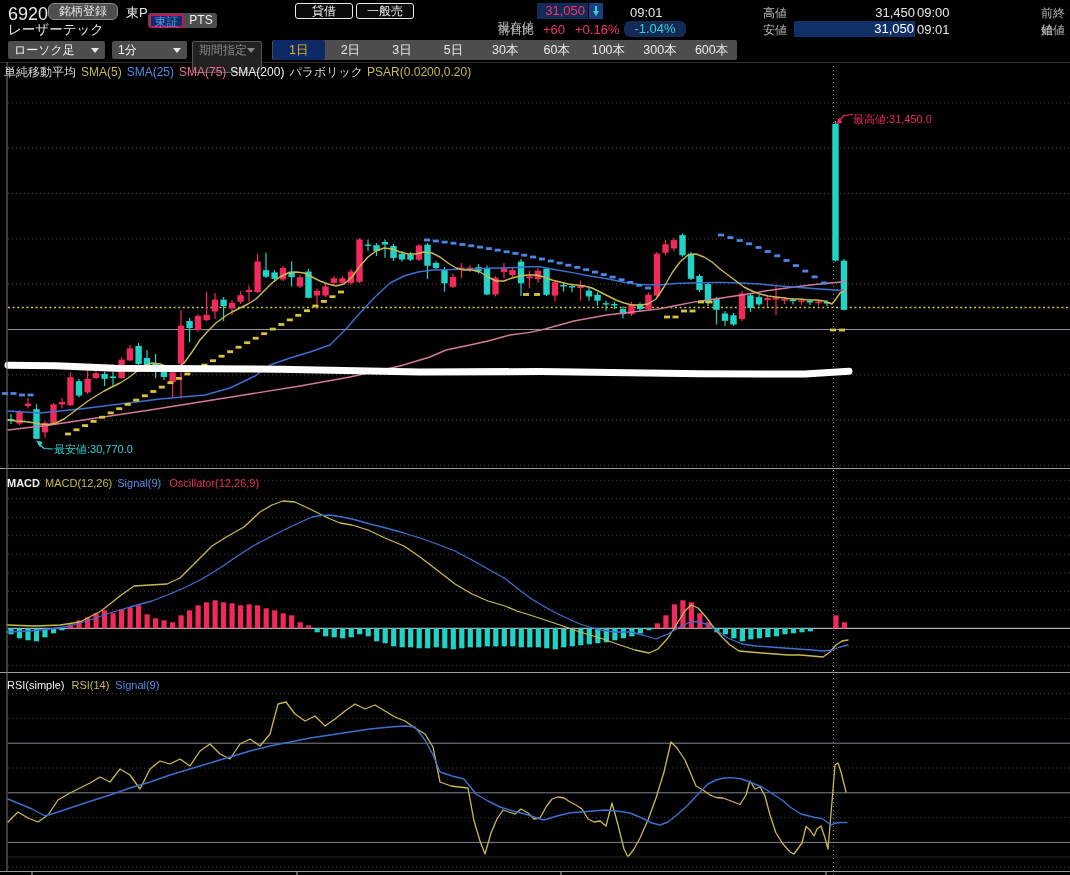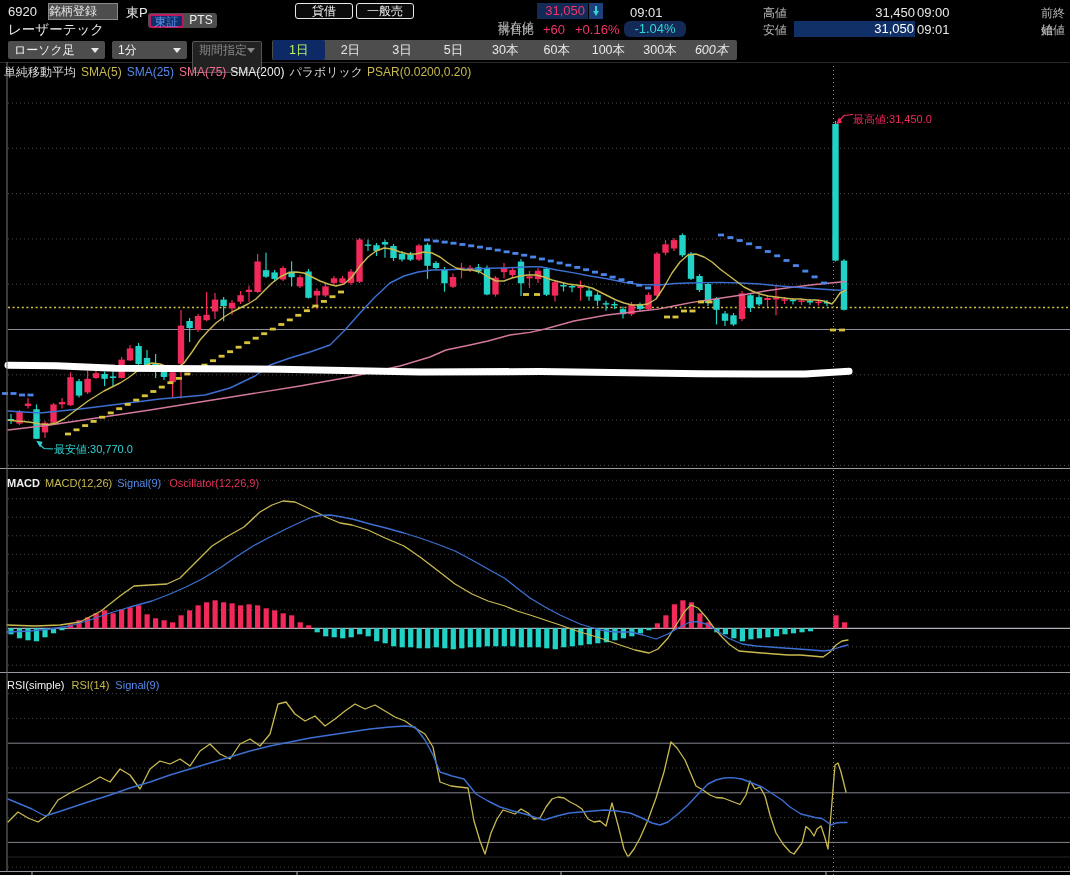--- a/index.html
+++ b/index.html
@@ -1,21 +1,21 @@
 <!DOCTYPE html>
 <html><head><meta charset="utf-8">
 <style>
 * { margin:0; padding:0; box-sizing:border-box; }
 html,body { width:1070px; height:875px; background:#000; overflow:hidden;
   font-family:"Liberation Sans", sans-serif; }
 .abs { position:absolute; }
 .lbl { color:#b8b8b8; font-size:12px; }
 .wht { color:#e8e8e8; font-size:12px; }
 .hdr-btn { position:absolute; background:#4d4d4d; color:#e0e0e0; font-size:12px;
-  border:1px solid #8a8a8a; border-radius:0; }
+  text-align:center; border:1px solid #8a8a8a; border-radius:6px; }
 .out-btn { position:absolute; background:#0a0a0a; color:#f0f0f0; font-size:12px;
   text-align:center; border:1px solid #e8e8e8; border-radius:3px; }
 .sel { position:absolute; background:#4d4d4d; color:#f0f0f0; font-size:12px;
   border-radius:2px; line-height:18px; padding-left:6px; }
 .sel .ar { position:absolute; right:6px; top:7px; width:0; height:0;
   border-left:4px solid transparent; border-right:4px solid transparent; border-top:5px solid #e8e8e8; }
 .tab { position:absolute; top:0; height:20px; line-height:20px; text-align:center;
   color:#e8e8e8; font-size:12.5px; width:51.6px; }
 </style></head>
 <body>
@@ -451,21 +451,21 @@
 <line x1="7" y1="62" x2="7" y2="871.5" stroke="#777" stroke-width="1"></line>
 <path d="M 838.5 121.5 L 844 115.5 L 853 114.5" fill="none" stroke="#f2295b" stroke-width="1.2"></path>
 <path d="M 836.2 124.2 L 842.3 122.4 L 838.9 117.2 Z" fill="#f2295b"></path>
 <text x="853" y="123" fill="#f2295b" font-size="11">最高値:31,450.0</text>
 <path d="M 38.5 443.5 L 44 448.5 L 53 449" fill="none" stroke="#2fd4d4" stroke-width="1.2"></path>
 <path d="M 36.2 440.8 L 42.5 441.8 L 40.2 447.5 Z" fill="#2fd4d4"></path>
 <text x="54" y="452.5" fill="#2fd4d4" font-size="11">最安値:30,770.0</text>
 </svg>
 
 <div class="abs" style="left:0;top:0;width:1070px;height:62px;background:#000;"></div>
-<div class="abs wht" style="left:8px;top:4px;font-size:13px;">6920</div>
+<div class="abs wht" style="left:8px;top:4px;font-size:18px;">6920</div>
 <div class="hdr-btn" style="left:48px;top:3px;width:70px;height:17px;line-height:15px;">銘柄登録</div>
 <div class="abs wht" style="left:126px;top:4px;font-size:13px;">東P</div>
 <div class="abs" style="left:148px;top:13px;width:69px;height:15px;background:#4d4d4d;border-radius:3px;"></div>
 <div class="abs" style="left:149px;top:13.5px;width:35px;height:14px;background:#0e2f69;border:2px solid #be185d;border-radius:3px;color:#5f8fe8;font-size:12px;text-align:center;line-height:12px;">東証</div>
 <div class="abs" style="left:186px;top:14px;width:30px;height:13px;color:#efefef;font-size:12px;text-align:center;line-height:13px;">PTS</div>
 <div class="abs wht" style="left:8px;top:21px;font-size:13.5px;">レーザーテック</div>
 <div class="out-btn" style="left:295px;top:3px;width:58px;height:16px;line-height:14px;">貸借</div>
 <div class="out-btn" style="left:356px;top:3px;width:58px;height:16px;line-height:14px;">一般売</div>
 <div class="abs lbl" style="left:498px;top:19px;">現在値</div>
 <div class="abs" style="left:537px;top:3px;width:51px;height:16px;background:#122a55;color:#f2356b;font-size:13px;text-align:right;padding-right:3px;line-height:16px;">31,050</div>
@@ -484,26 +484,26 @@
 <div class="abs" style="left:624px;top:21px;width:62px;height:16px;background:#122a55;color:#2fd4d4;font-size:13px;text-align:center;line-height:16px;border-radius:6px;">-1.04%</div>
 <div class="abs lbl" style="left:763px;top:22px;">安値</div>
 <div class="abs" style="left:794px;top:21px;width:121px;height:16px;background:#123068;color:#fff;font-size:13px;text-align:right;padding-right:1px;line-height:16px;">31,050</div>
 <div class="abs wht" style="left:917px;top:22px;font-size:13px;">09:01</div>
 <div class="abs lbl" style="left:1041px;top:22px;">始値</div>
 
 <div class="sel" style="left:8px;top:41px;width:97px;height:18px;">ローソク足<span class="ar"></span></div>
 <div class="sel" style="left:112px;top:41px;width:75px;height:18px;">1分<span class="ar"></span></div>
 <div class="sel" style="left:192px;top:41px;width:70px;height:32px;background:#222;border:1px solid #555;color:#888;line-height:16px;">期間指定<span class="ar" style="border-top-color:#888;top:6px;"></span></div>
 <div class="abs" style="left:272px;top:40px;width:465px;height:20px;background:#4d4d4d;border-radius:2px;">
-<div class="tab" style="left:1px;background:#0d2a66;color:#bef264;border-radius:2px;">1日</div>
+<div class="tab" style="left:1px;background:#0d2a66;color:#eab308;border-radius:2px;">1日</div>
 <div class="tab" style="left:52.6px;">2日</div>
 <div class="tab" style="left:104.2px;">3日</div>
 <div class="tab" style="left:155.8px;">5日</div>
 <div class="tab" style="left:207.4px;">30本</div>
 <div class="tab" style="left:259px;">60本</div>
 <div class="tab" style="left:310.6px;">100本</div>
 <div class="tab" style="left:362.2px;">300本</div>
-<div class="tab" style="left:413.8px;font-style:italic;">600本</div>
+<div class="tab" style="left:413.8px;">600本</div>
 </div>
 
 <div class="abs" style="left:4px;top:64px;font-size:12px;color:#dcdcdc;white-space:nowrap;"><span style="margin-right:5px;">単純移動平均</span><span style="color:#c9ba50;margin-right:5px;">SMA(5)</span><span style="color:#568aea;margin-right:5px;">SMA(25)</span><span style="color:#ef6e90;margin-right:4px;">SMA(75)</span><span style="color:#f0f0f0;margin-right:5px;">SMA(200)</span><span style="margin-right:4px;">パラボリック</span><span style="color:#c9ba50">PSAR(0.0200,0.20)</span></div>
 <div class="abs" style="left:7px;top:477px;font-size:11px;color:#f0f0f0;white-space:nowrap;"><span style="margin-right:5px;font-weight:bold;">MACD</span><span style="color:#c9ba50;margin-right:5px;">MACD(12,26)</span><span style="color:#568aea;margin-right:8px;">Signal(9)</span><span style="color:#e8305a">Oscillator(12,26,9)</span></div>
 <div class="abs" style="left:7px;top:679px;font-size:11px;color:#f0f0f0;white-space:nowrap;"><span style="margin-right:7px;">RSI(simple)</span><span style="color:#c9ba50;margin-right:6px;text-align:right;">RSI(14)</span><span style="color:#568aea">Signal(9)</span></div>
 
 </body></html>

